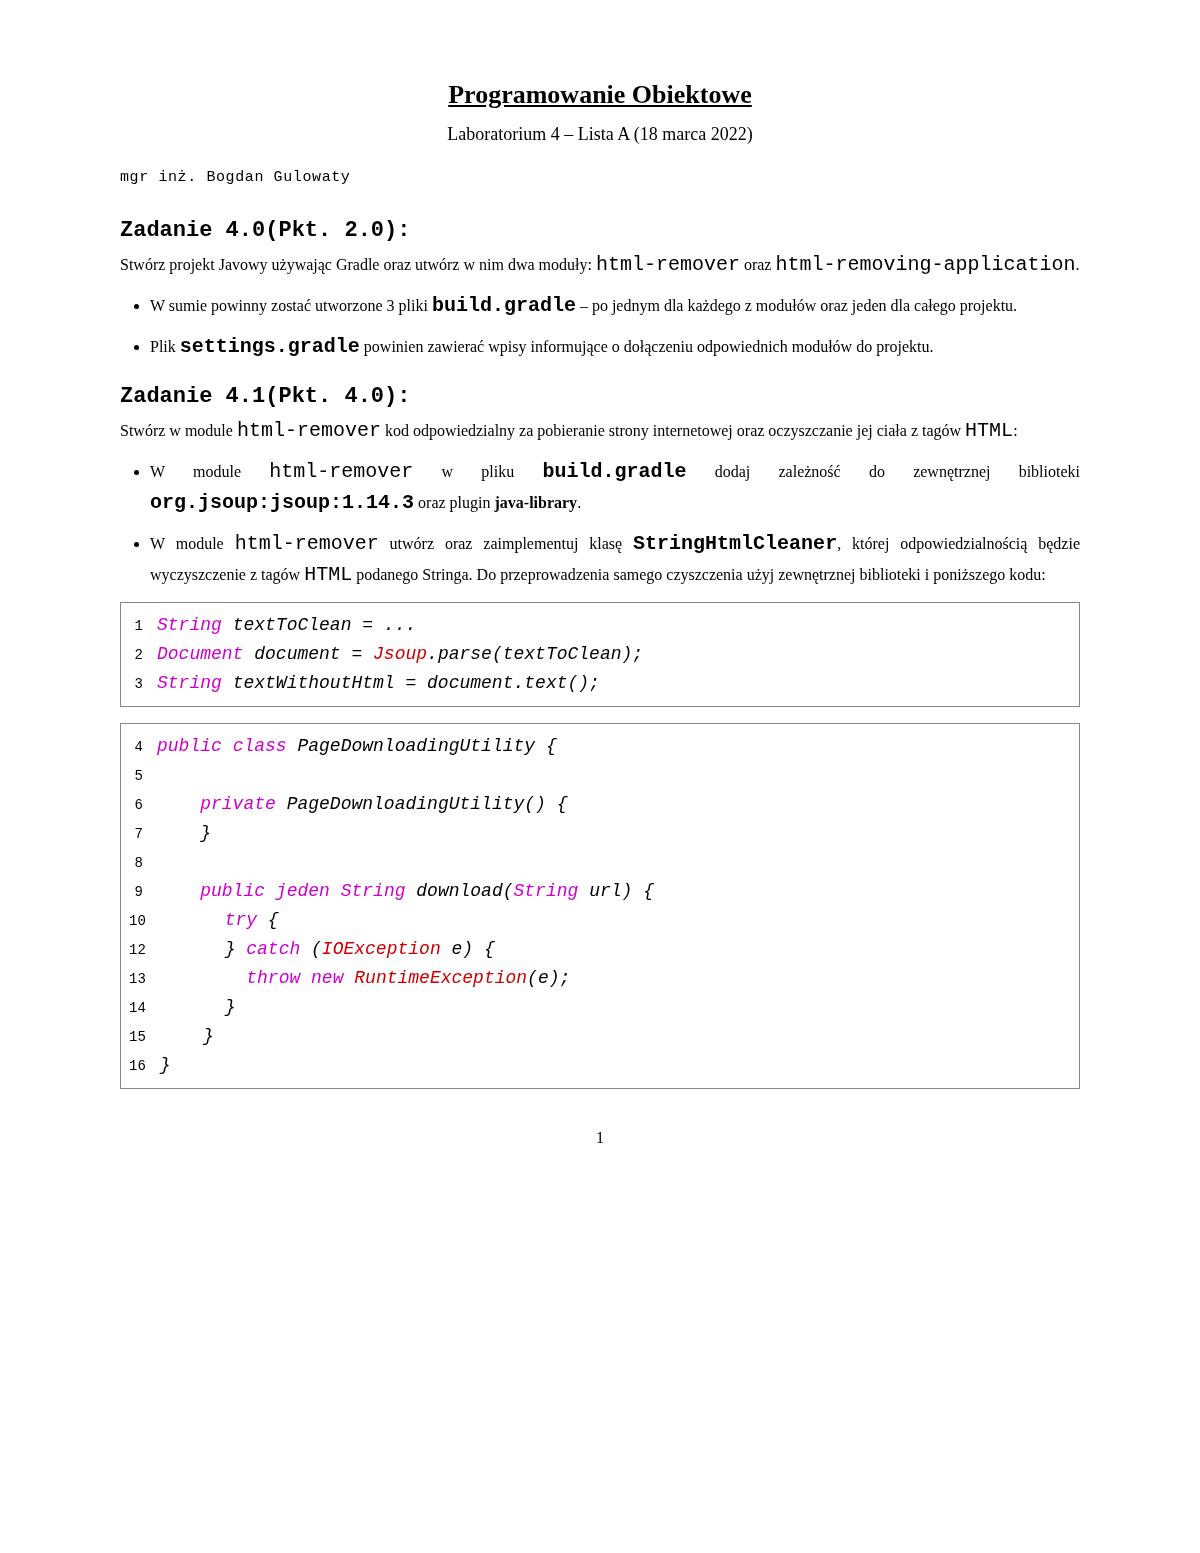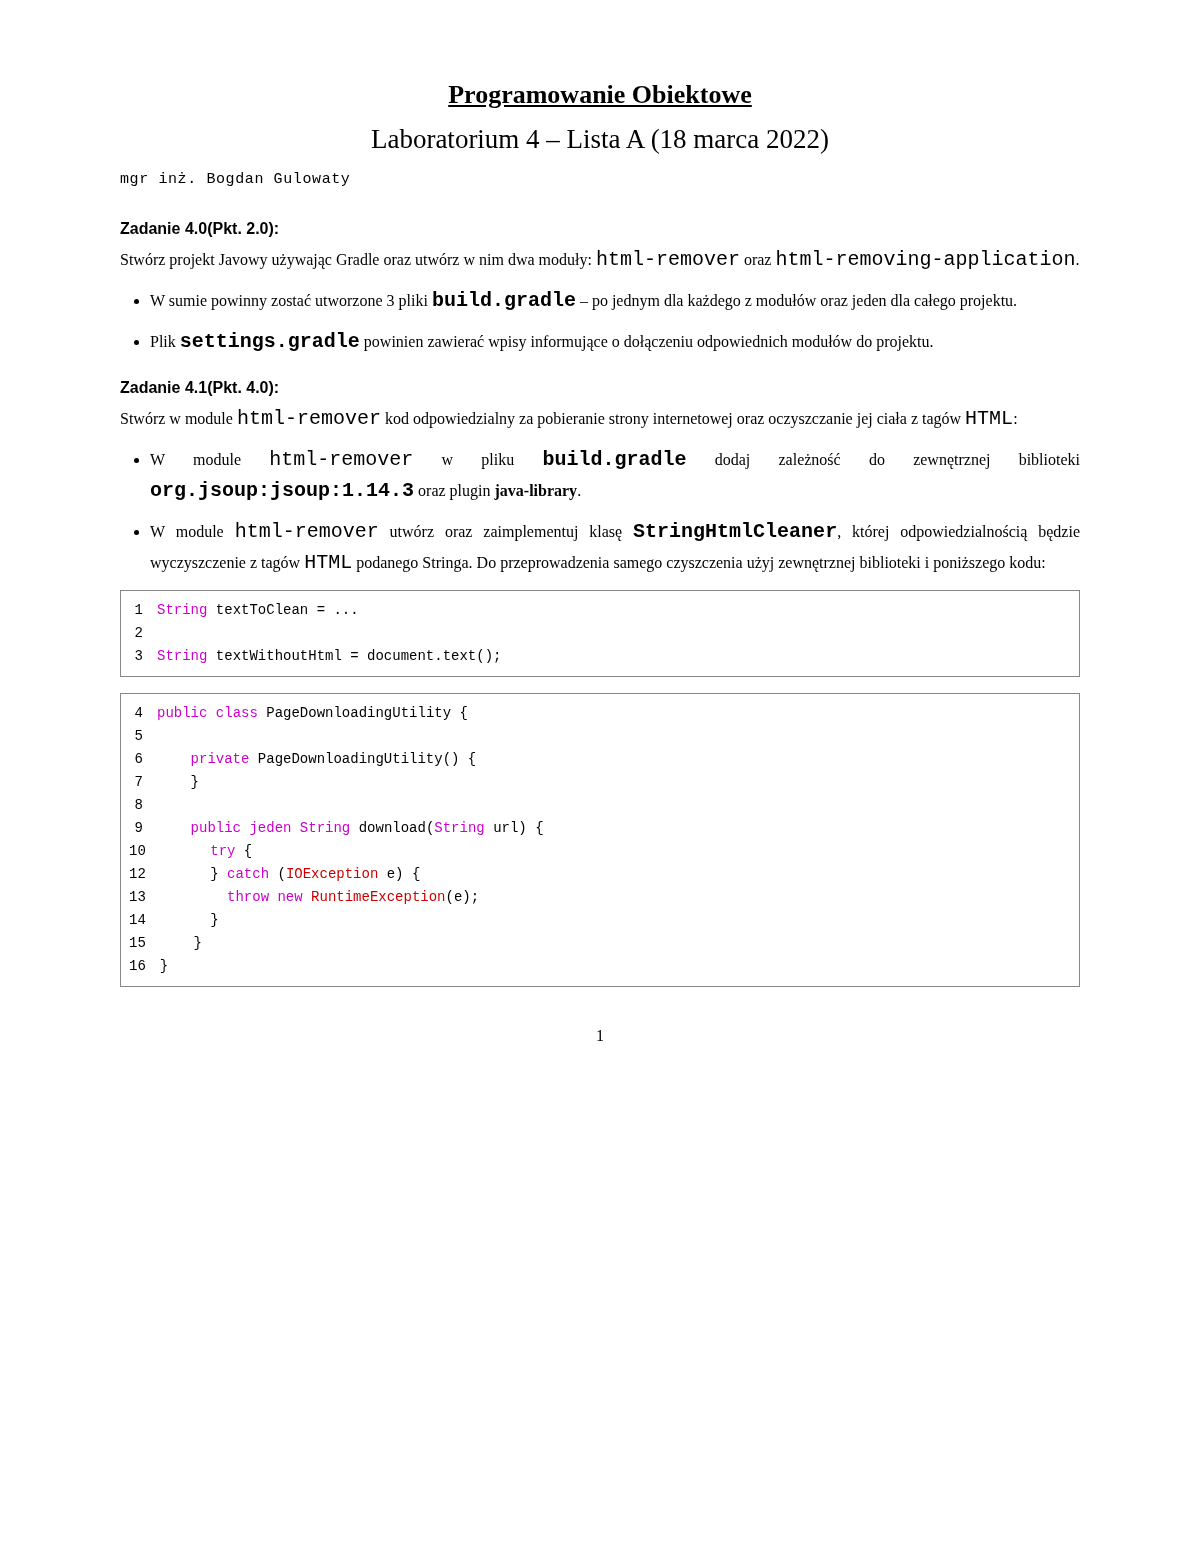--- a/index.html
+++ b/index.html
@@ -22,39 +22,39 @@
       text-align: center;
       font-size: 26px;
       font-weight: bold;
       text-decoration: underline;
       margin-bottom: 14px;
       font-family: 'Times New Roman', Times, serif;
     }
 
     .page-subtitle {
       text-align: center;
-      font-size: 27px;
+      font-size: 18px;
       font-weight: normal;
-      margin-bottom: 16px;
+      margin-bottom: 24px;
       font-family: 'Times New Roman', Times, serif;
     }
 
     .author {
       text-align: left;
       font-size: 15px;
       font-family: 'Courier New', Courier, monospace;
       margin-bottom: 32px;
       letter-spacing: 0.04em;
     }
 
     .section-title {
-      font-size: 16px;
+      font-size: 22px;
       font-weight: bold;
       margin-bottom: 6px;
-      font-family: Liberation Sans, sans-serif;
+      font-family: Liberation Mono, monospace;
     }
 
     .section-text {
       font-size: 16px;
       margin-bottom: 10px;
       line-height: 1.55;
       text-align: justify;
     }
 
     .bullet-list {
@@ -101,21 +101,22 @@
       padding-right: 14px;
       padding-left: 8px;
       font-family: 'Courier New', Courier, monospace;
       font-size: 14px;
       user-select: none;
       flex-shrink: 0;
     }
 
     .code-line-content {
       font-family: 'Courier New', Courier, monospace;
-      font-size: 14px;
+      font-size: 18px;
+      font-style: italic;
     }
 
     
     .kw { color: #cc00cc; } 
     .id { color: #cc0000; } 
     .bl { color: #000000; } 
 
     .section-block {
       margin-bottom: 22px;
     }
@@ -165,20 +166,23 @@
 
   <div class="code-block">
     <div class="code-line">
       <span class="code-line-number">1</span>
       <span class="code-line-content">
         <span class="kw">String</span> <span class="bl">textToClean = ...</span>
       </span>
     </div>
     <div class="code-line">
       <span class="code-line-number">2</span>
+      <span class="code-line-content">
+        <span class="kw">Document</span> <span class="bl">document = </span><span class="id">Jsoup</span><span class="bl">.parse(textToClean);</span>
+      </span>
     </div>
     <div class="code-line">
       <span class="code-line-number">3</span>
       <span class="code-line-content">
         <span class="kw">String</span> <span class="bl">textWithoutHtml = document.text();</span>
       </span>
     </div>
   </div>
 
 

